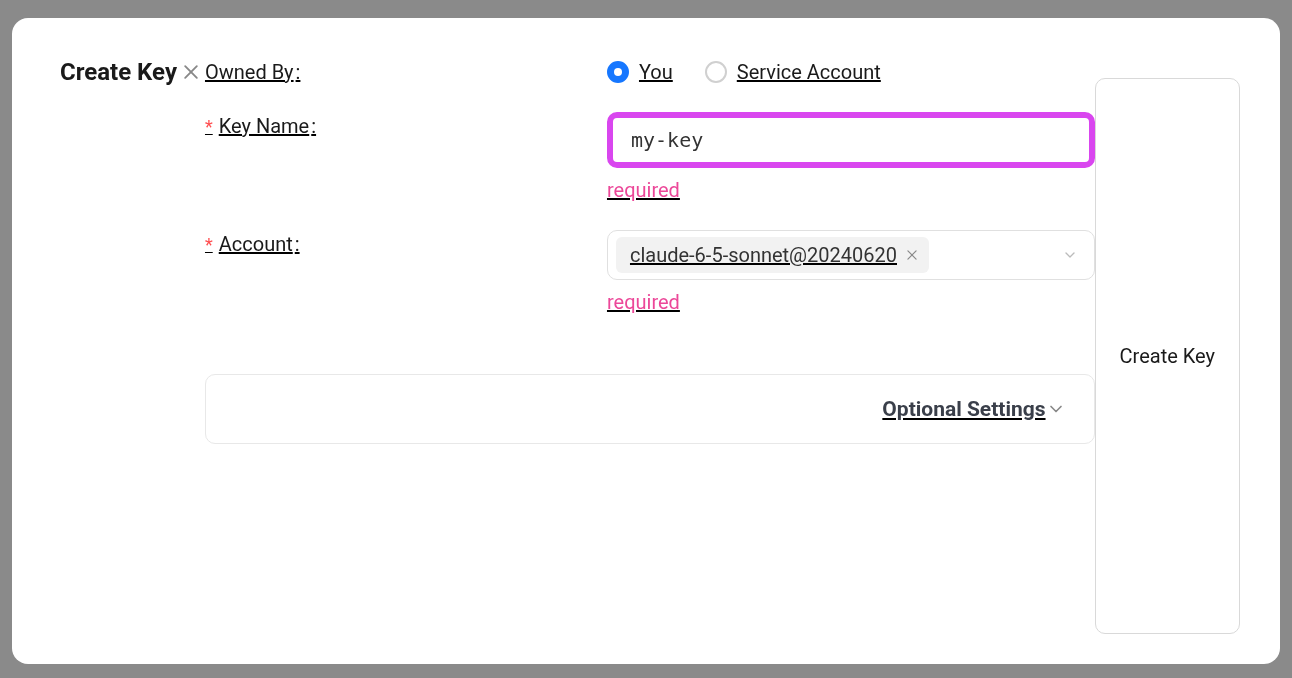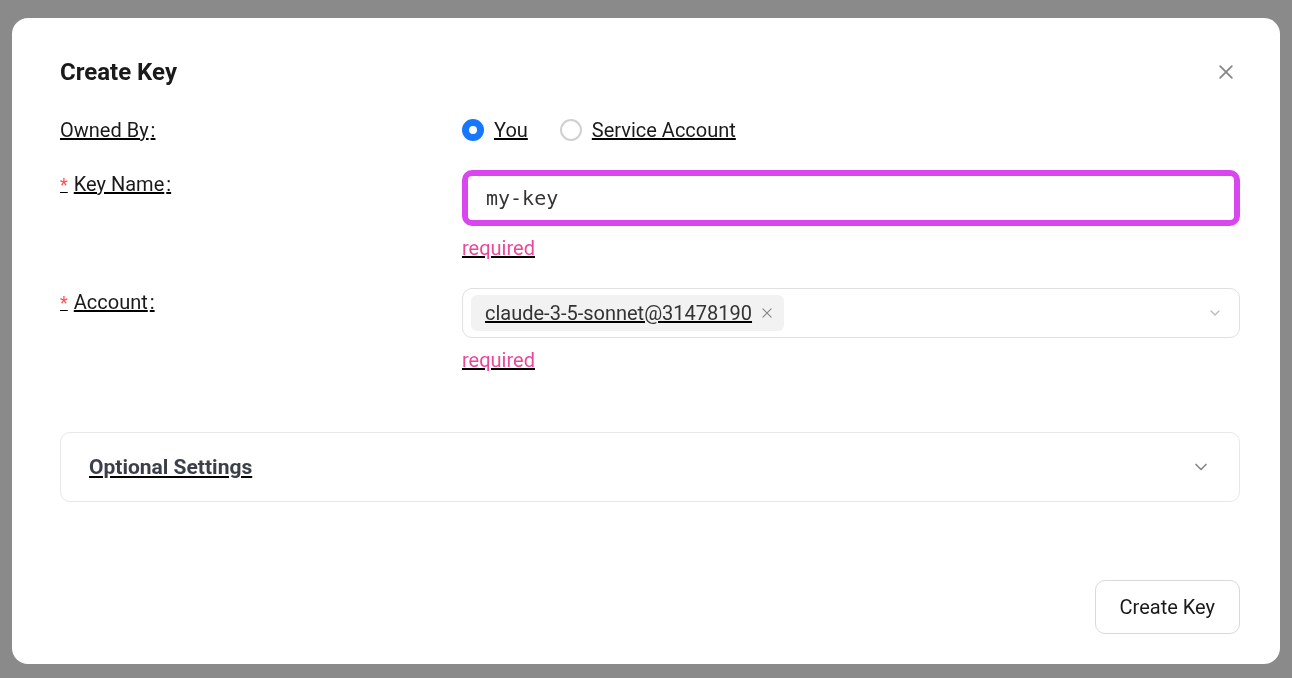--- a/index.html
+++ b/index.html
@@ -18,21 +18,21 @@
     .modal {
       position: absolute;
       top: 18px;
       left: 12px;
       right: 12px;
       bottom: 14px;
       background: #fff;
       border-radius: 16px;
       padding: 40px 40px 30px 48px;
       display: flex;
-      flex-direction: column;
+      flex-direction: row;
     }
     .modal-header {
       display: flex;
       justify-content: space-between;
       align-items: flex-start;
       margin-bottom: 30px;
     }
     .modal-title {
       font-size: 24px;
       font-weight: 700;
@@ -179,21 +179,21 @@
       height: 16px;
     }
     .collapse-panel {
       border: 1px solid #e8e8e8;
       border-radius: 10px;
       margin-top: 60px;
     }
     .collapse-header {
       padding: 22px 28px;
       display: flex;
-      justify-content: space-between;
+      justify-content: flex-end;
       align-items: center;
       cursor: pointer;
     }
     .collapse-title {
       font-size: 21px;
       font-weight: 700;
       color: #3a3f4a;
     }
     .collapse-arrow {
       color: #888;
@@ -269,21 +269,21 @@
 
     <div class="form-row">
       <div class="form-label">
         <span class="req">*</span>
         <span>Account</span>
           <span class="colon">:</span>
       </div>
       <div class="form-control">
         <div class="select-box">
           <div class="tag">
-            <span>claude-3-5-sonnet@31478190</span>
+            <span>claude-6-5-sonnet@20240620</span>
             <span class="tag-close">
               <svg viewBox="0 0 24 24" fill="none" stroke="currentColor" stroke-width="2" stroke-linecap="round">
                 <line x1="5" y1="5" x2="19" y2="19"></line>
                 <line x1="19" y1="5" x2="5" y2="19"></line>
               </svg>
             </span>
           </div>
           <span class="select-arrow">
             <svg viewBox="0 0 24 24" fill="none" stroke="currentColor" stroke-width="2" stroke-linecap="round" stroke-linejoin="round">
               <polyline points="6 9 12 15 18 9"></polyline>

